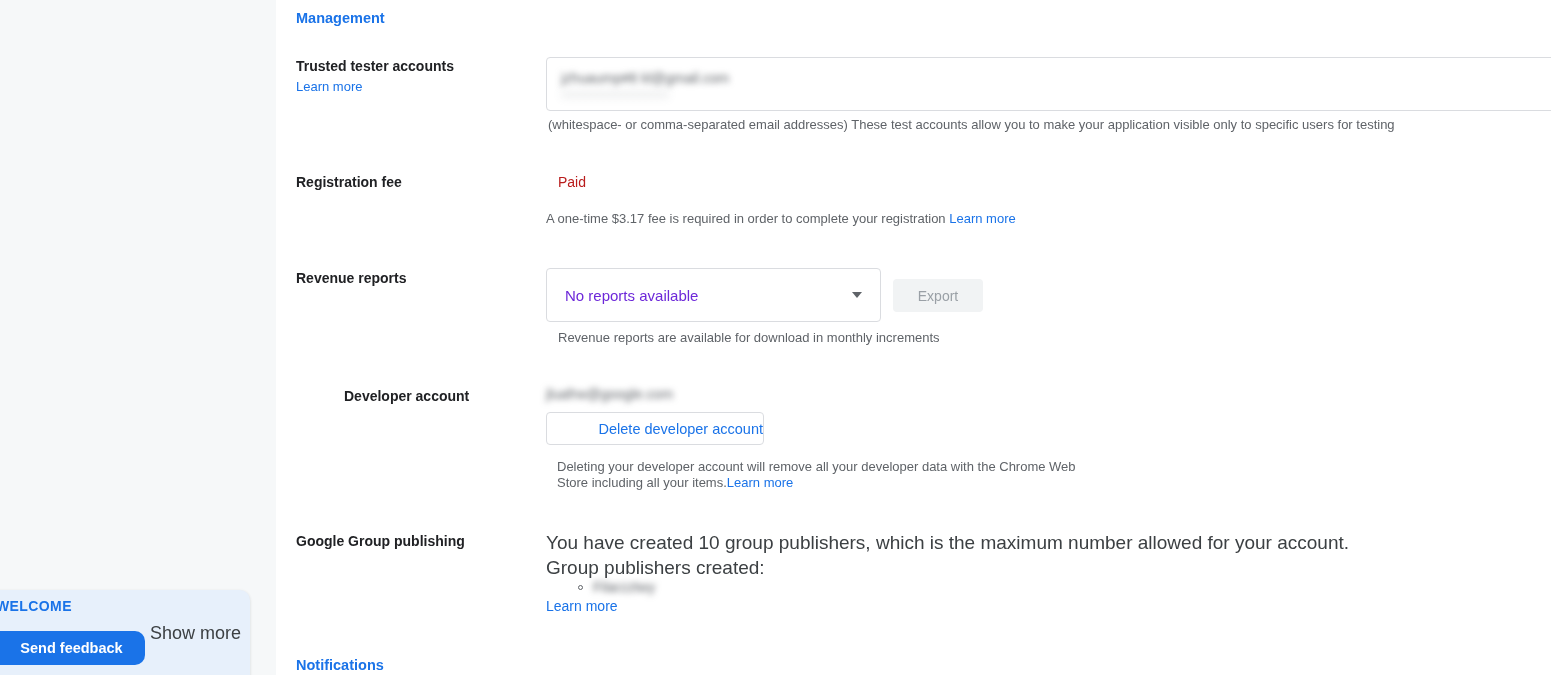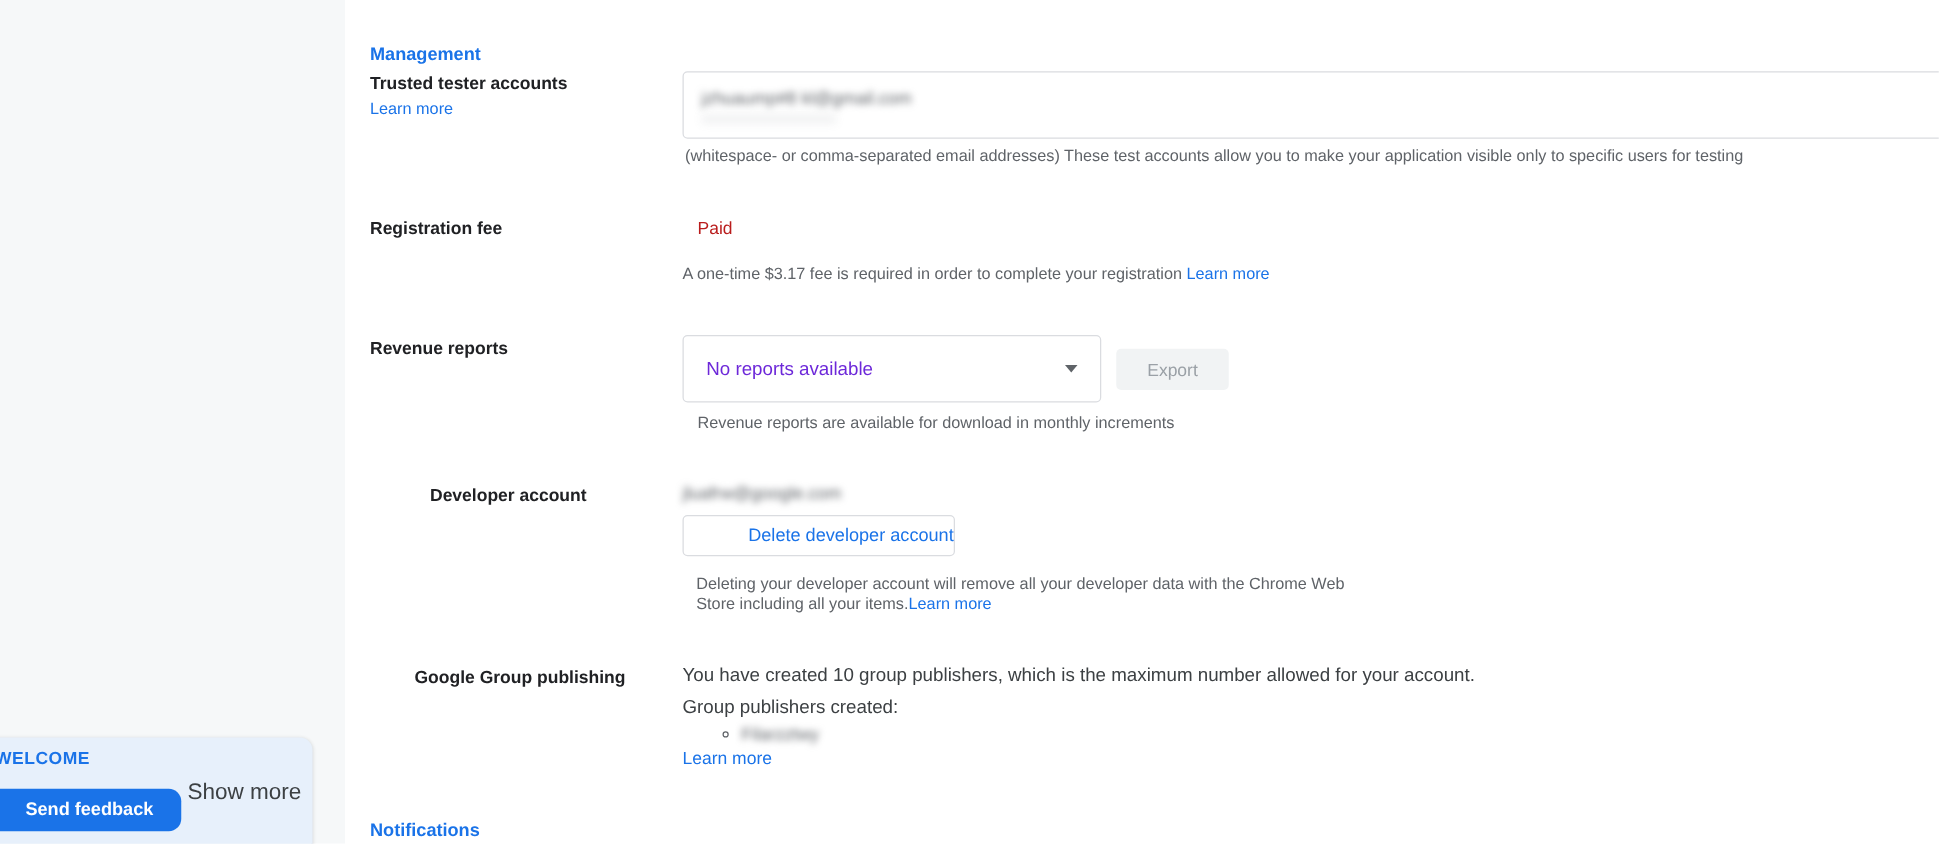--- a/index.html
+++ b/index.html
@@ -52,21 +52,21 @@
   }
   .label-learn-more {
     display: inline-block; margin-top: 5px;
     font-size: 13px; font-weight: 400; color: #1a73e8;
     text-decoration: none;
   }
 
   
   .helper-text { position: absolute; font-size: 13px; color: #5f6368; }
   .value-text  { position: absolute; font-size: 14px; color: #5f6368; }
-  .dark-text   { position: absolute; font-size: 15px; color: #3c4043; }
+  .dark-text   { position: absolute; font-size: 19px; color: #3c4043; }
   .link { color: #1a73e8; text-decoration: none; cursor: pointer; }
 
   
   .tester-box {
     position: absolute; left: 546px; top: 57px; width: 1015px; height: 54px;
     border: 1px solid #dadce0; border-radius: 4px; background: #fff;
     padding: 12px 14px; cursor: text;
   }
   .blur-strong { filter: blur(3px); }
   .blur-soft   { filter: blur(4px); opacity: .45; }
@@ -127,21 +127,21 @@
 <body>
 
 <div class="sidebar"></div>
 
 <div class="welcome-card">
   <div class="welcome-title">WELCOME</div>
   <button class="send-feedback-btn">Send feedback</button>
   <button class="show-more-btn">Show more</button>
 </div>
 
-<div class="section-heading" style="top:36px;">Management</div>
+<div class="section-heading" style="top:10px;">Management</div>
 
 <div class="row-label" style="top:58px;">
   <span>Trusted tester accounts</span><br>
   <a class="label-learn-more" href="#">Learn more</a>
 </div>
 <div class="tester-box">
   <span class="tester-line1 blur-strong">jzhuaump#8 kl@gmail.com</span>
   <span class="tester-line2 blur-soft">xxxxxxxxxxxxxxxxxx</span>
 </div>
 <div class="helper-text" style="left:548px; top:117px;">(whitespace- or comma-separated email addresses) These test accounts allow you to make your application visible only to specific users for testing</div>
@@ -160,21 +160,21 @@
 <button class="export-btn" disabled="">Export</button>
 <div class="helper-text" style="left:558px; top:330px;">Revenue reports are available for download in monthly increments</div>
 
 <div class="row-label" style="top:388px;padding-left:48px;">Developer account</div>
 <div class="dev-email blur-strong">jluafrw@google.com</div>
 <button class="delete-account-btn">Delete developer account</button>
 <div class="dev-helper">
   <span>Deleting your developer account will remove all your developer data with the Chrome Web Store including all your items.</span><a class="link" href="#">Learn more</a>
 </div>
 
-<div class="row-label" style="top:533px;text-align:center;">Google Group publishing</div>
+<div class="row-label" style="top:533px;">Google Group publishing</div>
 <div class="dark-text" style="left:546px; top:532px;">You have created 10 group publishers, which is the maximum number allowed for your account.</div>
 <div class="dark-text" style="left:546px; top:557px;">Group publishers created:</div>
 <div class="gg-bullet-row">
   <span class="circle-bullet"></span>
   <span class="gg-publisher blur-strong">Filarzztwy</span>
 </div>
 <a class="link gg-learn-more" href="#">Learn more</a>
 
 <div class="section-heading" style="top:657px;">Notifications</div>
 

